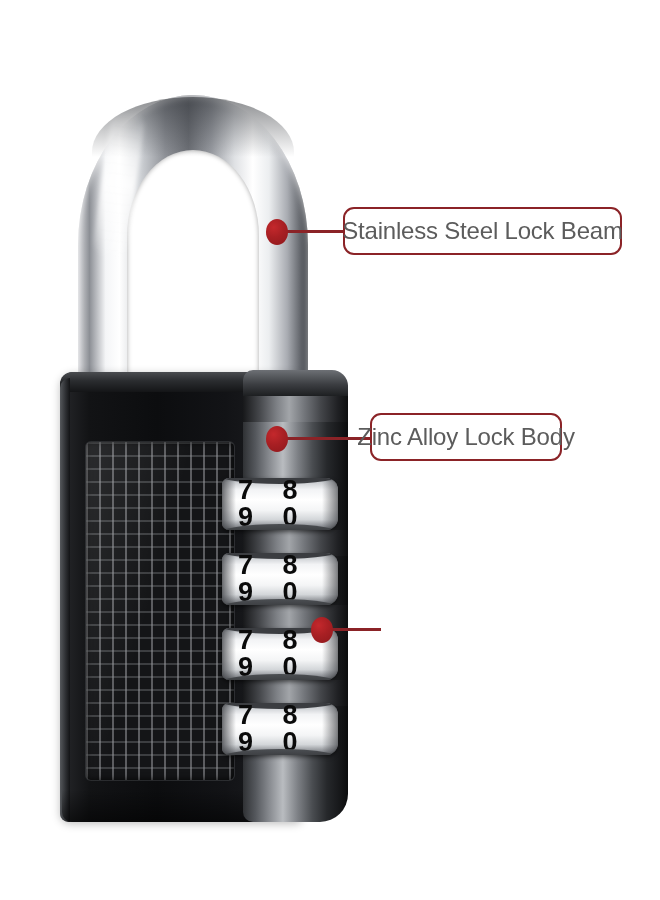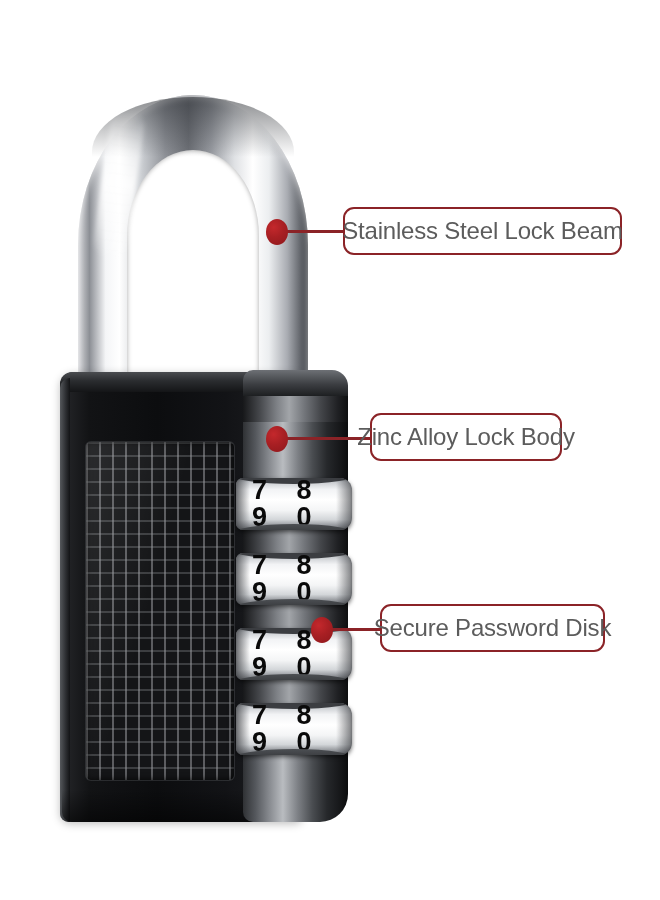--- a/index.html
+++ b/index.html
@@ -100,21 +100,21 @@
       #7e8186 52%, #4a4d51 66%, #26282b 80%, #141517 94%, #0b0c0d 100%);
     overflow:hidden;
   }
   .dial-col-top{
     position:absolute;left:243px;top:370px;width:105px;height:26px;
     border-radius:10px 16px 0 0;
     background:linear-gradient(180deg,#6d7075 0%,#3c3e42 55%,#1d1f21 100%);
   }
 
   .dial{
-    position:absolute;left:236px;width:116px;height:52px;
+    position:absolute;left:222px;width:116px;height:52px;
     border-radius:7px 12px 12px 7px;
     background:linear-gradient(180deg,
       #8d9095 0%, #c9ccd0 8%, #f2f3f5 22%, #ffffff 42%,
       #f4f5f6 62%, #d3d6d9 80%, #8f9297 92%, #5e6165 100%);
     box-shadow:0 2px 4px rgba(0,0,0,.55), inset 0 0 2px rgba(0,0,0,.25);
     overflow:hidden;
   }
   .dial .digits{
     position:absolute;left:0;top:0;width:116px;height:52px;
     display:flex;align-items:center;justify-content:flex-start;
@@ -236,17 +236,14 @@
   </div>
 
   <div class="dot" style="left:266px;top:426px;width:22px;height:26px;"></div>
   <div class="leader" style="left:284px;top:437px;width:87px;"></div>
   <div class="callout" style="left:370px;top:413px;width:192px;height:48px;">
     <span>Zinc Alloy Lock Body</span>
   </div>
 
   <div class="dot" style="left:311px;top:617px;width:22px;height:26px;"></div>
   <div class="leader" style="left:329px;top:628px;width:52px;"></div>
-  <div class="callout" style="left:380px;top:604px;width:225px;height:48px;">
-    <span>Secure Password Disk</span>
-  </div>
 
 </div>
 
 </body></html>

